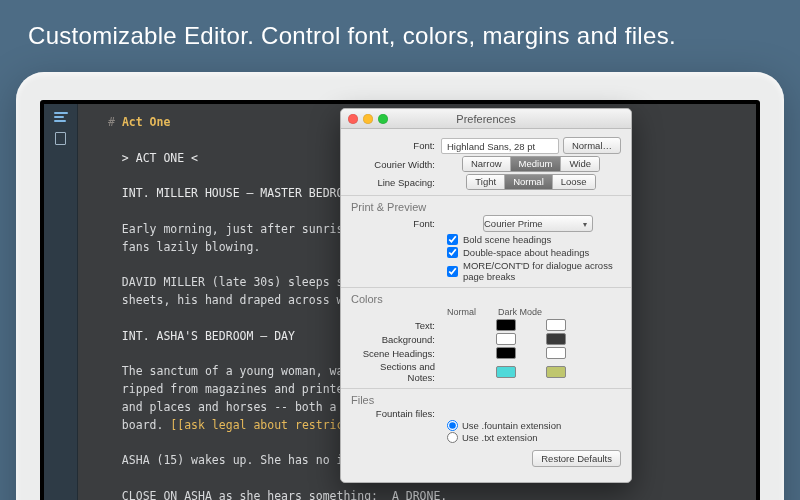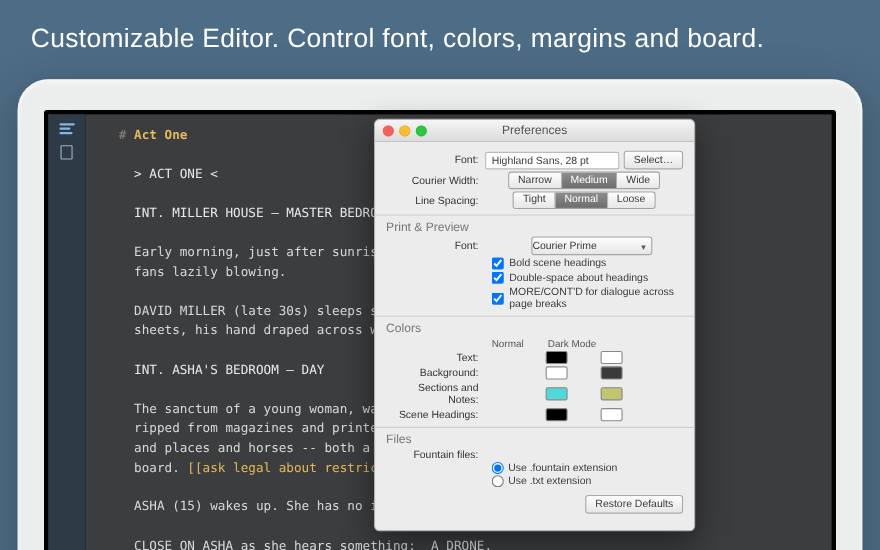--- a/index.html
+++ b/index.html
@@ -103,21 +103,21 @@
 .col-headers { display:flex; margin-left:96px; gap:22px; font-size:9px; color:#555; margin-bottom:2px; }
 .radio-row { display:flex; align-items:center; gap:4px; font-size:9.5px; margin:1px 0 1px 96px; }
 .radio-row input { width:11px; height:11px; }
 .restore { float:right; margin-top:6px; }
 hr.div { border:none; border-top:1px solid #cfcfcf; margin:5px -10px; }
 </style>
 </head>
 <body>
 
 <div class="headline">
-  <b>Customizable Editor.</b><span> Control font, colors, margins and board.</span>
+  <b>Customizable Editor.</b><span> Control font, colors, margins and files.</span>
 </div>
 
 <div class="laptop">
   <div class="screen-bezel">
     <div class="editor">
       <div class="gutter">
         <div class="gutter-top">
           <div style="display:flex;flex-direction:column;gap:2px;">
             <div class="gut-line"></div>
               <div class="gut-line" style="width:10px;"></div>
@@ -165,21 +165,21 @@
     </div>
     <span>Preferences</span>
   </div>
   <div class="pref-body">
 
     <div class="section">
       <div class="row">
         <div class="lbl">Font:</div>
         <div class="val">
           <div class="readout">Highland Sans, 28 pt</div>
-          <div class="btn">Select…</div>
+          <div class="btn">Normal…</div>
         </div>
       </div>
       <div class="row">
         <div class="lbl">Courier Width:</div>
         <div class="val">
           <div class="seg">
             <span>Narrow</span>
             <span class="sel">Medium</span>
             <span>Wide</span>
           </div>
@@ -238,33 +238,33 @@
           </div>
           <div class="row color-row">
             <div class="lbl">Background:</div>
             <div class="val">
               <div class="swatch" style="background:#ffffff"></div>
               <div style="width:22px"></div>
               <div class="swatch" style="background:#3a3a3a"></div>
             </div>
           </div>
           <div class="row color-row">
+            <div class="lbl">Scene Headings:</div>
+            <div class="val">
+              <div class="swatch" style="background:#000000"></div>
+              <div style="width:22px"></div>
+              <div class="swatch" style="background:#ffffff"></div>
+            </div>
+          </div>
+          <div class="row color-row">
             <div class="lbl">Sections and Notes:</div>
             <div class="val">
               <div class="swatch" style="background:#4fd9d9"></div>
               <div style="width:22px"></div>
               <div class="swatch" style="background:#bfc66e"></div>
-            </div>
-          </div>
-          <div class="row color-row">
-            <div class="lbl">Scene Headings:</div>
-            <div class="val">
-              <div class="swatch" style="background:#000000"></div>
-              <div style="width:22px"></div>
-              <div class="swatch" style="background:#ffffff"></div>
             </div>
           </div>
         </div>
     </div>
     <hr class="div">
 
     <div class="section">
       <div class="section-h">Files</div>
       <div class="row" style="margin-bottom:0;">
         <div class="lbl">Fountain files:</div>

